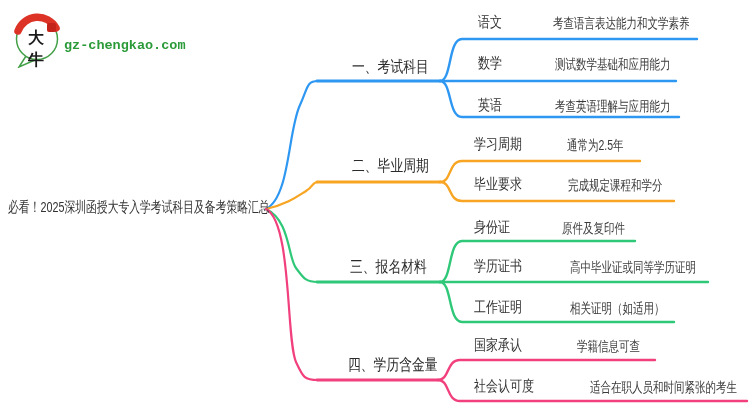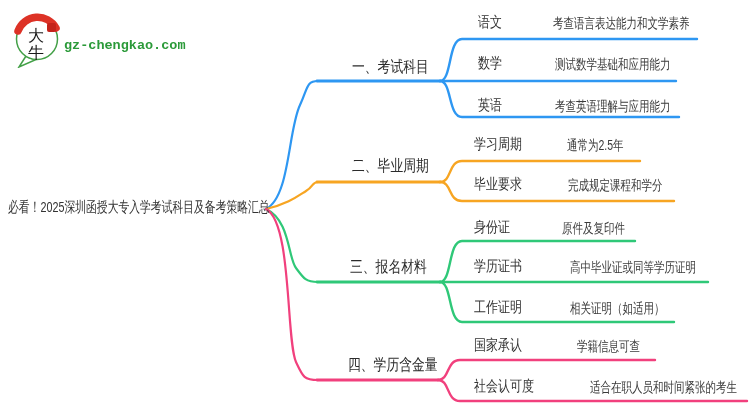--- a/index.html
+++ b/index.html
@@ -9,22 +9,22 @@
   }
   .stage svg.wires{position:absolute;left:0;top:0;z-index:1;}
   .txt{position:absolute;white-space:nowrap;z-index:2;line-height:18px;}
   .root-label{font-size:15px;transform:scaleX(.72);transform-origin:left top;color:#333;}
   .branch-label{font-size:16px;transform:scaleX(.8);transform-origin:left top;color:#2b2b2b;}
   .node-label{font-size:15px;transform:scaleX(.8);transform-origin:left top;color:#333;}
   .node-desc{font-size:14px;transform:scaleX(.75);transform-origin:left top;color:#3a3a3a;}
   .logo{position:absolute;left:12px;top:12px;width:230px;height:58px;z-index:3;cursor:pointer;}
   .logo-bubble{position:absolute;left:0;top:0;width:56px;height:56px;}
   .logo-mark{
-    position:absolute;left:16px;top:15px;width:18px;font-size:16px;line-height:17px;
-    font-weight:normal;font-family:"Liberation Serif","DejaVu Serif",serif;color:#1a1a1a;z-index:4;
+    position:absolute;left:16px;top:15px;width:18px;font-size:16px;line-height:22px;
+    font-weight:bold;font-family:"Liberation Serif","DejaVu Serif",serif;color:#1a1a1a;z-index:4;
   }
   .logo-title{position:absolute;left:52px;top:4px;font-size:17px;font-weight:bold;color:#2b9a39;letter-spacing:.5px;}
   .logo-domain{position:absolute;left:52px;top:26px;font-size:13.5px;font-weight:bold;color:#2b9a39;font-family:Liberation Mono, monospace;}
 </style>
 </head>
 <body>
 
 <div class="stage">
 
   <svg class="wires" width="750" height="410" viewBox="0 0 750 410" fill="none" stroke-linecap="round" stroke-linejoin="round">

